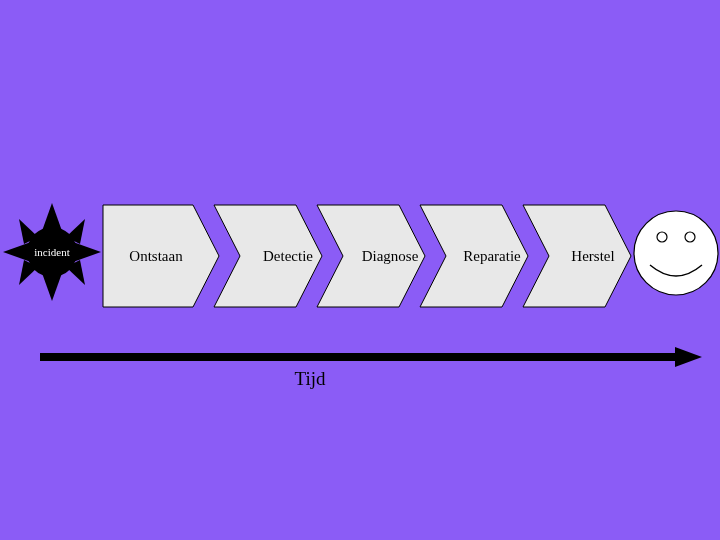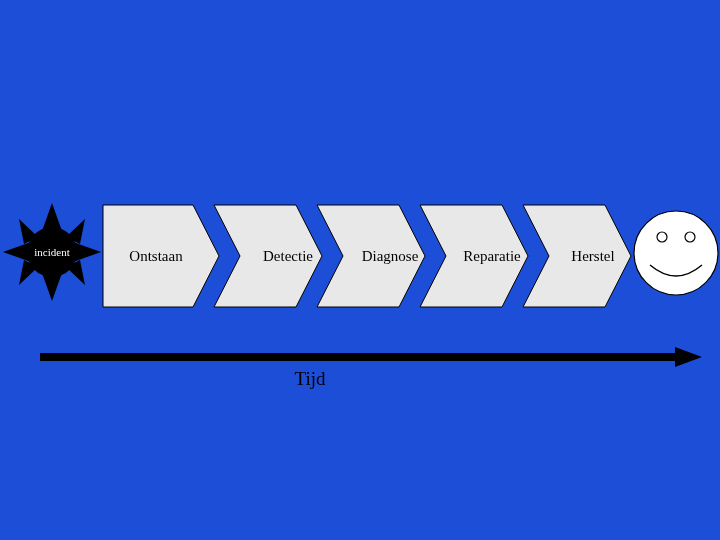--- a/index.html
+++ b/index.html
@@ -11,21 +11,21 @@
   body {
     width: 720px;
     height: 540px;
     font-family: "Liberation Serif", serif;
     overflow: hidden;
   }
   #diagram-root {
     position: relative;
     width: 720px;
     height: 540px;
-    background: #1d4ed8;
+    background: #8b5cf6;
   }
   #diagram-svg {
     position: absolute;
     top: 0;
     left: 0;
     width: 720px;
     height: 540px;
     display: block;
   }
   .stage-label {

